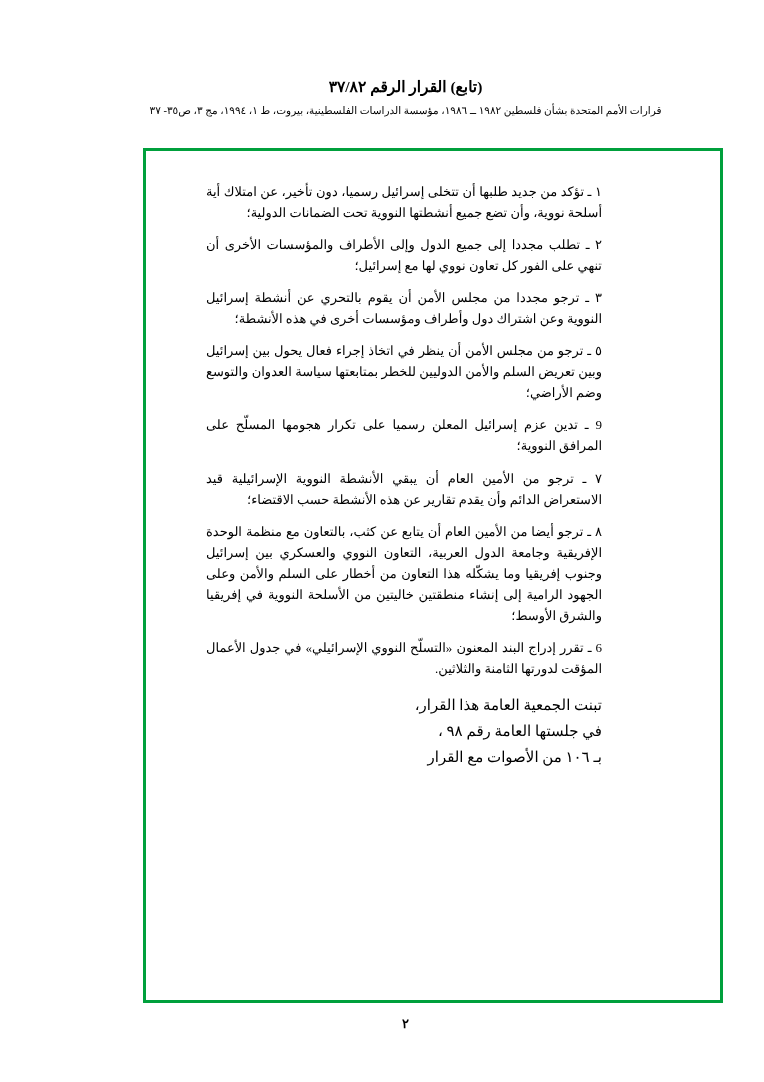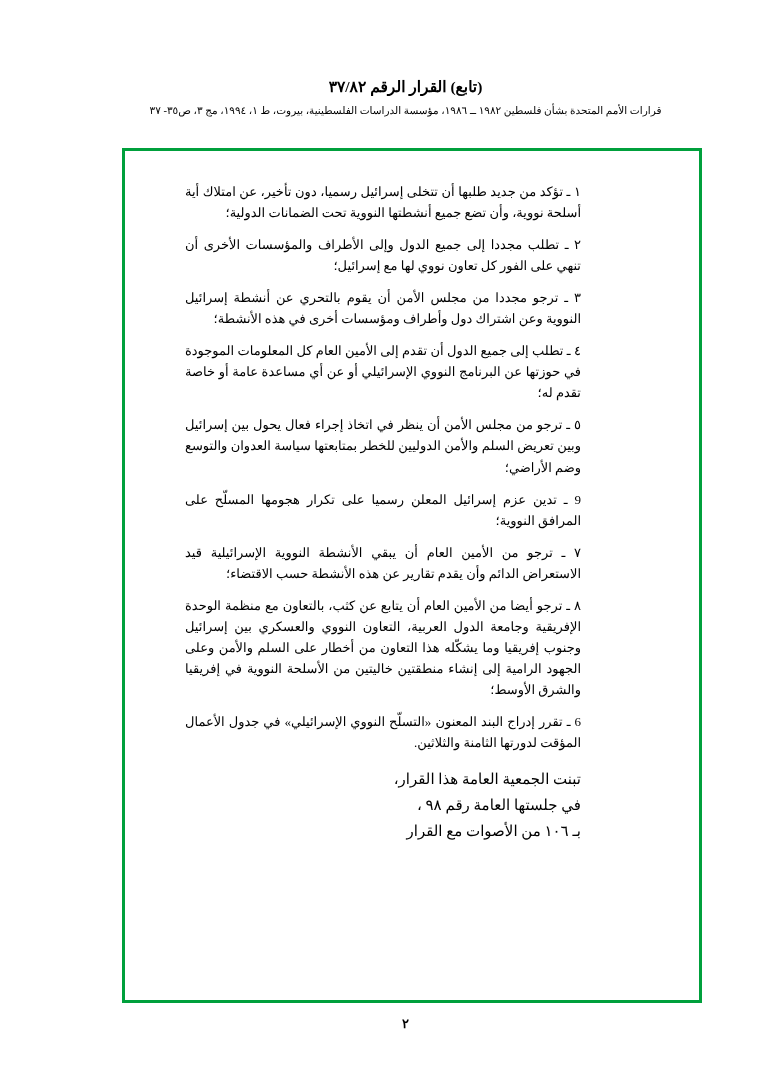--- a/index.html
+++ b/index.html
@@ -35,21 +35,21 @@
   .doc-source {
     font-size: 10.5px;
     font-weight: normal;
     margin: 0;
     direction: rtl;
     color: #000;
   }
   .frame {
     position: absolute;
     top: 148px;
-    left: 75px;
+    left: 96px;
     width: 580px;
     height: 855px;
     border: 3px solid #00a03c;
     box-sizing: border-box;
     background: #ffffff;
   }
   .content {
     position: absolute;
     top: 30px;
     right: 118px;
@@ -95,21 +95,20 @@
   <div class="header">
     <p class="doc-title">(تابع) القرار الرقم ٣٧/٨٢</p>
     <p class="doc-source">قرارات الأمم المتحدة بشأن فلسطين ١٩٨٢ ــ ١٩٨٦، مؤسسة الدراسات الفلسطينية، بيروت، ط ١، ١٩٩٤، مج ٣، ص٣٥- ٣٧</p>
   </div>
 
   <div class="frame">
     <div class="content">
       <p class="para">١ ـ تؤكد من جديد طلبها أن تتخلى إسرائيل رسميا، دون تأخير، عن امتلاك أية أسلحة نووية، وأن تضع جميع أنشطتها النووية تحت الضمانات الدولية؛</p>
       <p class="para">٢ ـ تطلب مجددا إلى جميع الدول وإلى الأطراف والمؤسسات الأخرى أن تنهي على الفور كل تعاون نووي لها مع إسرائيل؛</p>
       <p class="para">٣ ـ ترجو مجددا من مجلس الأمن أن يقوم بالتحري عن أنشطة إسرائيل النووية وعن اشتراك دول وأطراف ومؤسسات أخرى في هذه الأنشطة؛</p>
-      <p class="para">٤ ـ تطلب إلى جميع الدول أن تقدم إلى الأمين العام كل المعلومات الموجودة في حوزتها عن البرنامج النووي الإسرائيلي أو عن أي مساعدة عامة أو خاصة تقدم له؛</p>
       <p class="para">٥ ـ ترجو من مجلس الأمن أن ينظر في اتخاذ إجراء فعال يحول بين إسرائيل وبين تعريض السلم والأمن الدوليين للخطر بمتابعتها سياسة العدوان والتوسع وضم الأراضي؛</p>
       <p class="para">9 ـ تدين عزم إسرائيل المعلن رسميا على تكرار هجومها المسلّح على المرافق النووية؛</p>
       <p class="para">٧ ـ ترجو من الأمين العام أن يبقي الأنشطة النووية الإسرائيلية قيد الاستعراض الدائم وأن يقدم تقارير عن هذه الأنشطة حسب الاقتضاء؛</p>
       <p class="para">٨ ـ ترجو أيضا من الأمين العام أن يتابع عن كثب، بالتعاون مع منظمة الوحدة الإفريقية وجامعة الدول العربية، التعاون النووي والعسكري بين إسرائيل وجنوب إفريقيا وما يشكّله هذا التعاون من أخطار على السلم والأمن وعلى الجهود الرامية إلى إنشاء منطقتين خاليتين من الأسلحة النووية في إفريقيا والشرق الأوسط؛</p>
       <p class="para last-block">6 ـ تقرر إدراج البند المعنون «التسلّح النووي الإسرائيلي» في جدول الأعمال المؤقت لدورتها الثامنة والثلاثين.</p>
 
       <div class="closing">
         <div>تبنت الجمعية العامة هذا القرار،</div>
         <div>في جلستها العامة رقم ٩٨ ،</div>
         <div>بـ ١٠٦ من الأصوات مع القرار</div>

